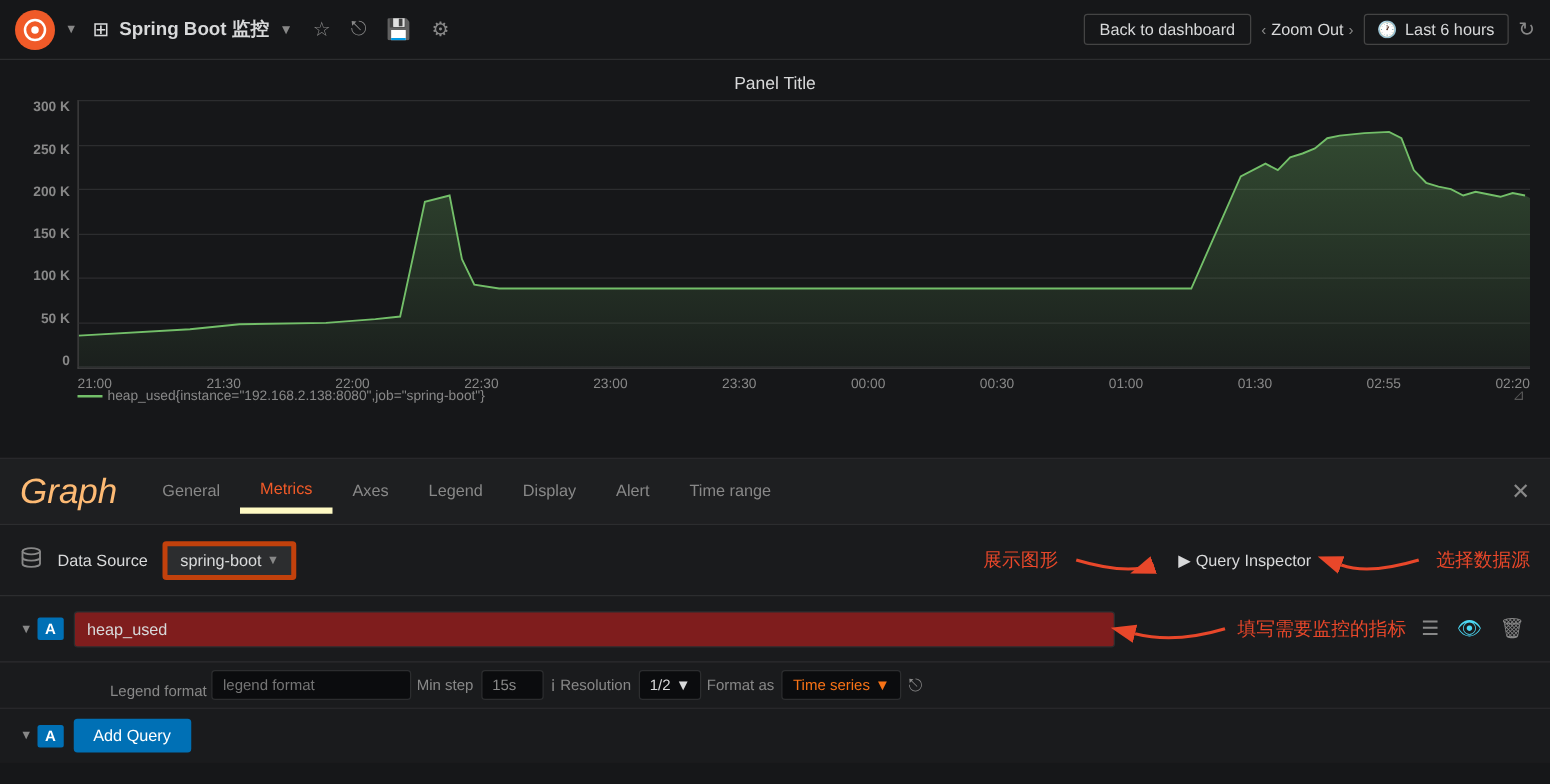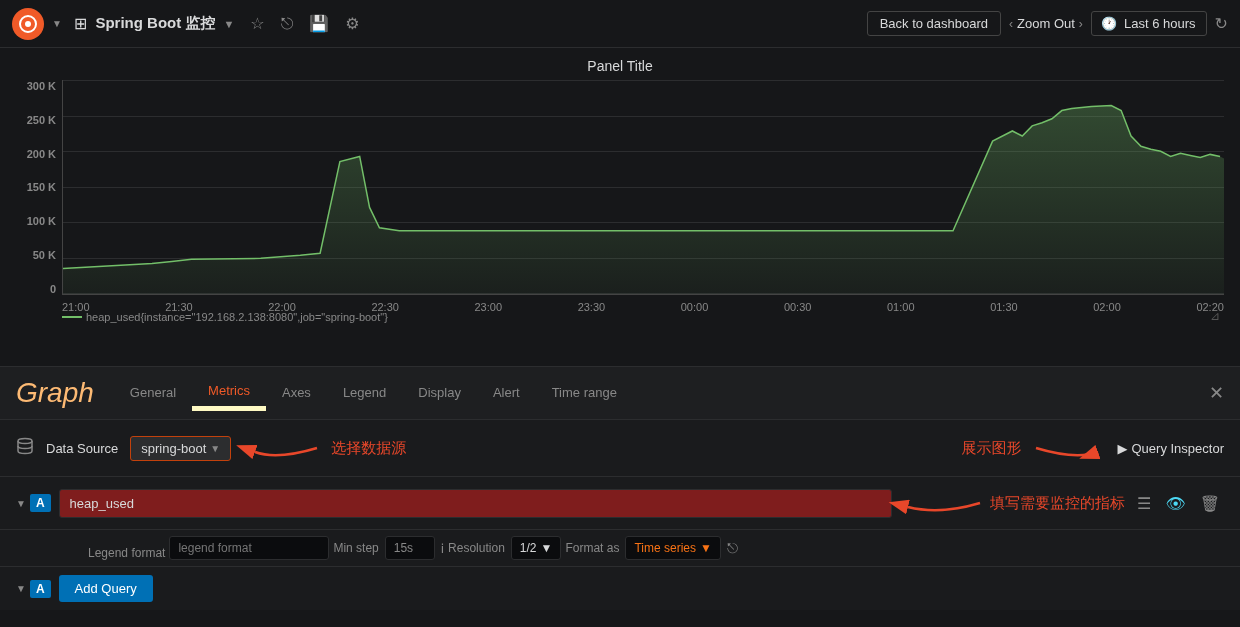--- a/index.html
+++ b/index.html
@@ -165,21 +165,21 @@
       border-top: 1px solid #2c2d2f;
     }
     .query-db-icon {
       color: #888; font-size: 18px;
     }
     .datasource-label {
       font-size: 13px; color: #d8d9da;
     }
     .datasource-select {
       display: flex; align-items: center; gap: 4px;
-      background: #2c2d2f; border: 1px solid #c2410c; border-radius: 3px;
+      background: #2c2d2f; border: 4px solid #c2410c; border-radius: 3px;
       padding: 4px 10px; cursor: pointer; color: #d8d9da; font-size: 13px;
       position: relative;
     }
     .datasource-select .dropdown-arrow { color: #888; font-size: 10px; }
 
     .query-inspector-btn {
       margin-left: auto; display: flex; align-items: center; gap: 4px;
       background: none; border: none; color: #d8d9da; font-size: 13px; cursor: pointer;
     }
 
@@ -366,21 +366,21 @@
       <span>21:00</span>
       <span>21:30</span>
       <span>22:00</span>
       <span>22:30</span>
       <span>23:00</span>
       <span>23:30</span>
       <span>00:00</span>
       <span>00:30</span>
       <span>01:00</span>
       <span>01:30</span>
-      <span>02:00</span>
+      <span>02:55</span>
       <span>02:20</span>
     </div>
 
     <div class="chart-legend">
       <div class="legend-color"></div>
       <span>heap_used{instance="192.168.2.138:8080",job="spring-boot"}</span>
     </div>
     <div class="chart-resize-handle">⊿</div>
   </div>
 </div>
@@ -404,52 +404,52 @@
         <svg width="18" height="18" viewBox="0 0 18 18">
             <ellipse cx="9" cy="4" rx="7" ry="2.5" fill="none" stroke="#888" stroke-width="1.5"></ellipse>
             <path d="M2,4 v10 c0,1.4 3.1,2.5 7,2.5 s7-1.1 7-2.5 V4" fill="none" stroke="#888" stroke-width="1.5"></path>
             <path d="M2,9 c0,1.4 3.1,2.5 7,2.5 s7-1.1 7-2.5" fill="none" stroke="#888" stroke-width="1.5"></path>
           </svg>
       </span>
       <span class="datasource-label">Data Source</span>
       <div class="datasource-select">
         <span>spring-boot</span>
         <span class="dropdown-arrow">▼</span>
-      </div>
-
-      <div style="display:flex;align-items:center;gap:4px;margin-left:4px;">
-        <svg width="80" height="36" style="overflow:visible;">
-          <defs>
-            <marker id="arrowhead1" markerWidth="8" markerHeight="6" refX="0" refY="3" orient="auto">
-              <polygon points="0 0, 8 3, 0 6" fill="#e8472a"></polygon>
-            </marker>
-          </defs>
-          <path d="M 70,18 Q 30,30 8,22" stroke="#e8472a" stroke-width="2.5" fill="none" marker-end="url(#arrowhead1)"></path>
-        </svg>
-        <span style="color:#e8472a;font-size:15px;font-weight:500;white-space:nowrap;">选择数据源</span>
       </div>
 
       <div style="margin-left:auto; display:flex; align-items:center; gap:4px;">
 
         <div style="display:flex;align-items:center;gap:4px;margin-right:8px;">
           <span style="color:#e8472a;font-size:15px;font-weight:500;white-space:nowrap;">展示图形</span>
           <svg width="80" height="36" style="overflow:visible;">
             <defs>
               <marker id="arrowhead2" markerWidth="8" markerHeight="6" refX="8" refY="3" orient="auto">
                 <polygon points="8 0, 0 3, 8 6" fill="#e8472a"></polygon>
               </marker>
             </defs>
             <path d="M 10,18 Q 50,30 72,22" stroke="#e8472a" stroke-width="2.5" fill="none" marker-end="url(#arrowhead2)"></path>
           </svg>
         </div>
         <button class="query-inspector-btn">
           <span>▶</span>
           <span>Query Inspector</span>
         </button>
       </div>
+
+      <div style="display:flex;align-items:center;gap:4px;margin-left:4px;">
+        <svg width="80" height="36" style="overflow:visible;">
+          <defs>
+            <marker id="arrowhead1" markerWidth="8" markerHeight="6" refX="0" refY="3" orient="auto">
+              <polygon points="0 0, 8 3, 0 6" fill="#e8472a"></polygon>
+            </marker>
+          </defs>
+          <path d="M 70,18 Q 30,30 8,22" stroke="#e8472a" stroke-width="2.5" fill="none" marker-end="url(#arrowhead1)"></path>
+        </svg>
+        <span style="color:#e8472a;font-size:15px;font-weight:500;white-space:nowrap;">选择数据源</span>
+      </div>
     </div>
 
     <div class="query-row">
       <div class="query-row-toggle">
         <span class="toggle-arrow">▼</span>
         <span class="query-row-label">A</span>
       </div>
       <input class="query-input" type="text" value="heap_used" style="">
 
       <div style="display:flex;align-items:center;gap:0px;position:relative;">

